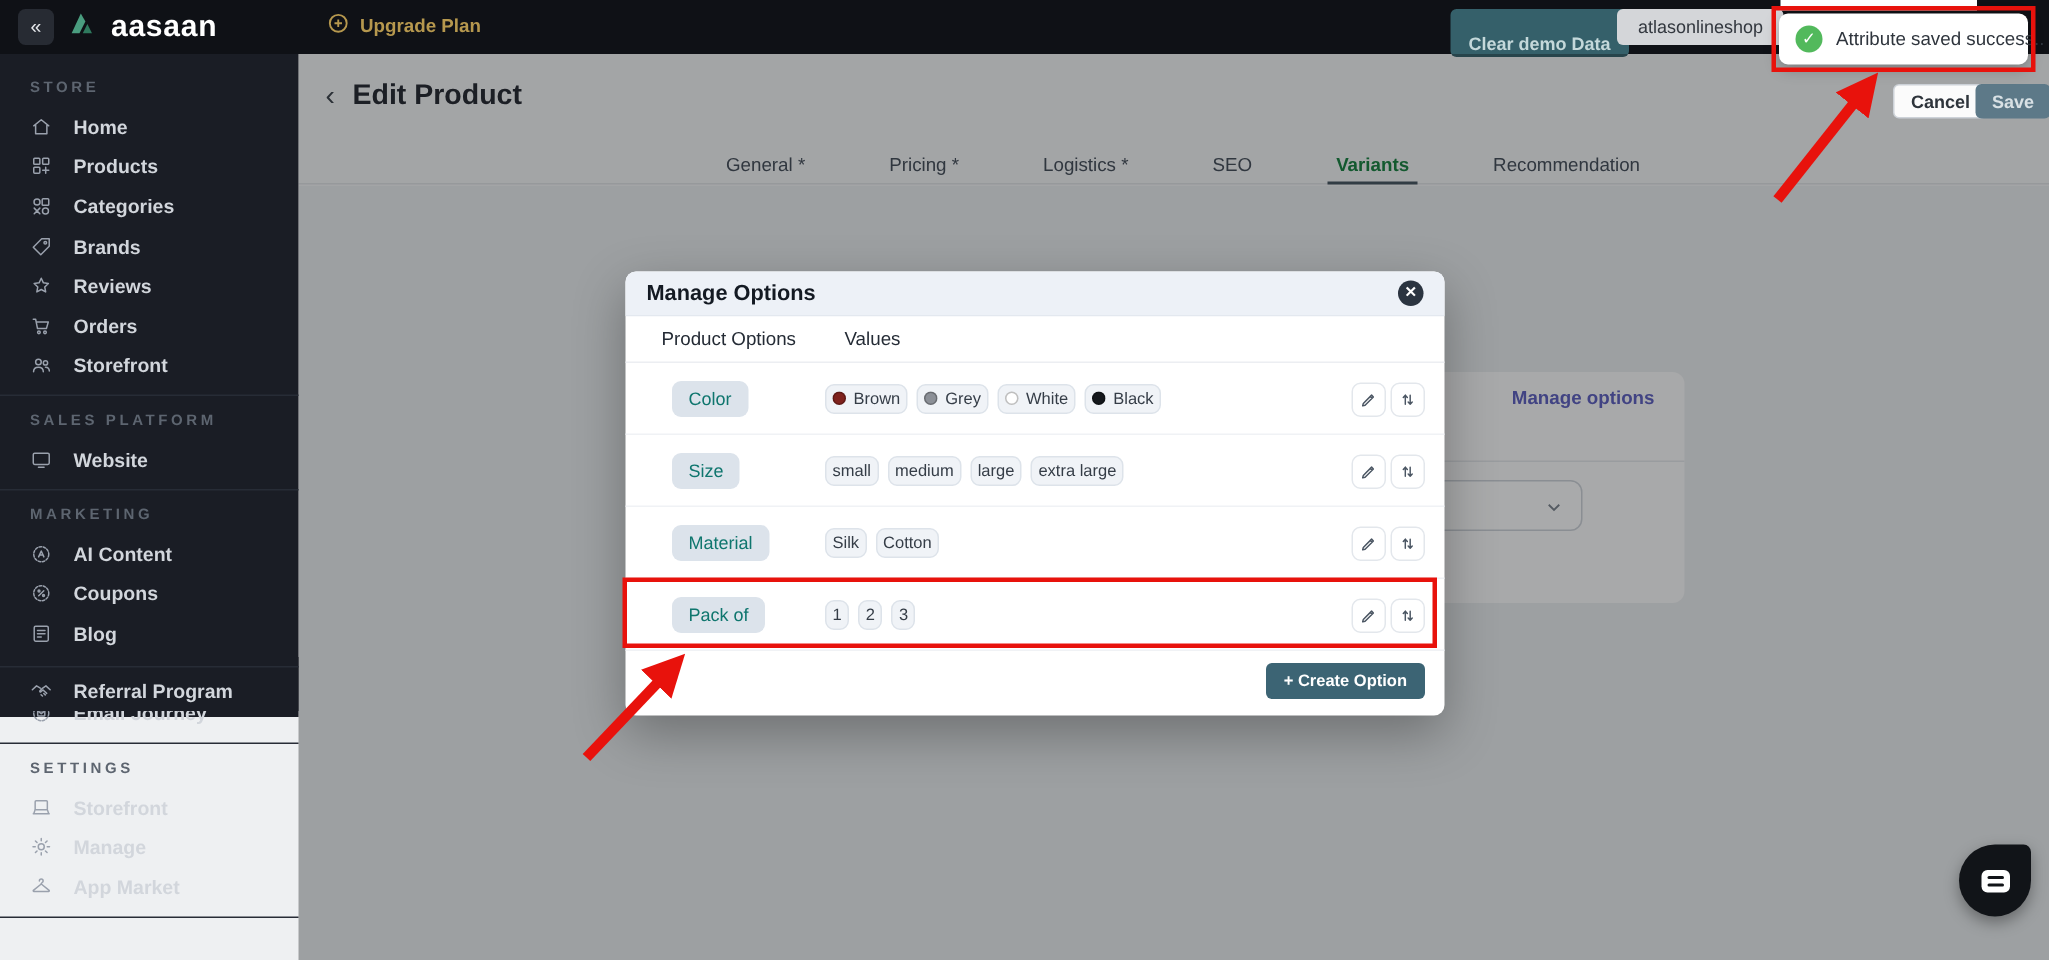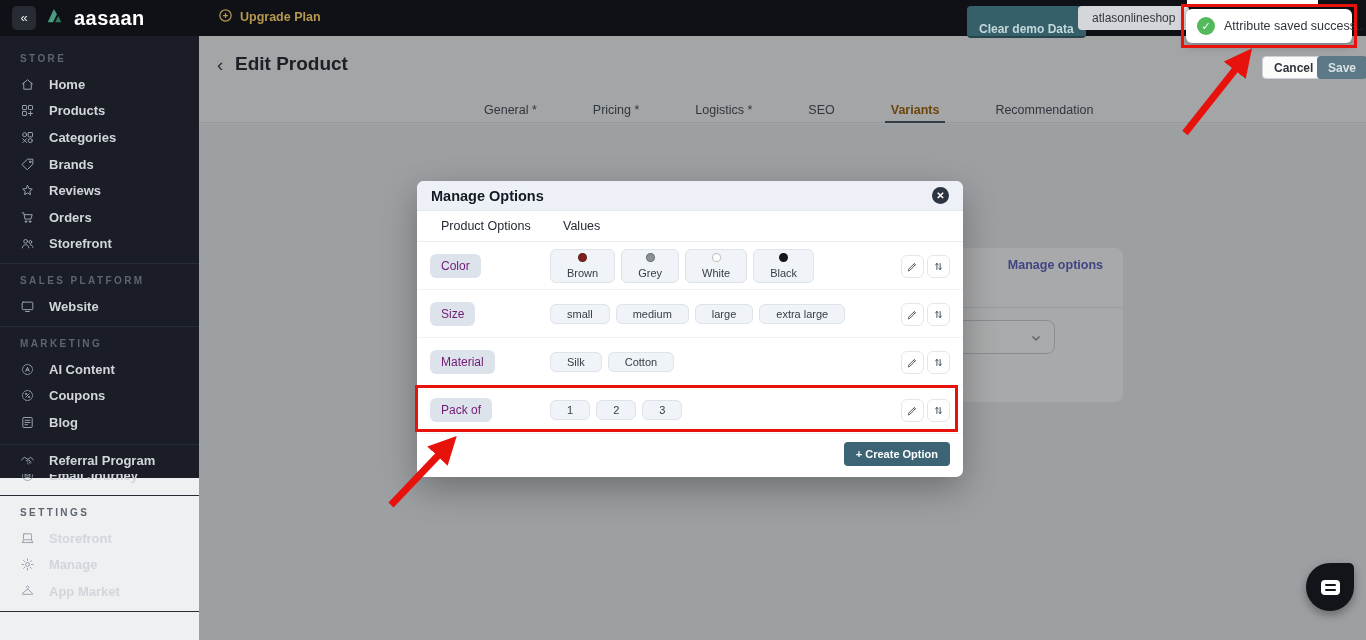--- a/index.html
+++ b/index.html
@@ -37,21 +37,21 @@
   .pg-title { position:absolute; left:36px; top:17px; font-size:19px; font-weight:700; color:#23272e; }
   .btn-cancel { position:absolute; left:1063px; top:20px; height:23px; padding:0 11px; background:#fbfbfb;
                 border:1px solid #cdd2d8; border-radius:4px; font-size:12px; font-weight:600; color:#2e343b;
                 cursor:pointer; z-index:12; }
   .btn-save { position:absolute; left:1118px; top:20px; height:23px; padding:0 11px; background:#5d7988;
                 border:none; border-radius:4px; font-size:12px; font-weight:600; color:#d9e1e5;
                 cursor:pointer; z-index:12; }
   .tabbar { position:absolute; left:0; top:59px; width:1167px; height:28px; border-bottom:1px solid #e2e4e7;
             display:flex; gap:56px; padding-left:285px; background:#f6f7f8; }
   .tab { font-size:12.5px; color:#434c57; padding-top:8px; position:relative; white-space:nowrap; cursor:pointer; }
-  .tab.active { color:#a16207; font-weight:600;text-align:center; }
+  .tab.active { color:#15803d; font-weight:600;text-align:center; }
   .tab.active::after { content:""; position:absolute; left:-6px; right:-6px; bottom:-1px; height:2.5px; background:#44545f; }
   .content { position:absolute; left:0; top:88px; width:1167px; height:516px; background:#edeff1; }
 
   
   .bg-card { position:absolute; left:244px; top:124px; width:680px; height:154px; background:#fdfdfd;
              border-radius:8px; }
   .bg-card-title { position:absolute; left:18px; top:9px; font-size:14px; font-weight:600; color:#1c212a; }
   .bg-card-link { position:absolute; right:20px; top:10px; font-size:12.5px; font-weight:700; color:#5d5fc0; cursor:pointer; }
   .bg-card-div { position:absolute; left:0; right:0; top:59px; border-top:1px solid #e7e9ed; }
   .bg-select { position:absolute; left:441px; top:72px; width:171px; height:34px; background:#fff;
@@ -67,26 +67,26 @@
            border-radius:7px; box-shadow:0 12px 35px rgba(0,0,0,.3); z-index:20; }
   .modal-head { height:30px; background:#edf1f7; border-radius:7px 7px 0 0; display:flex; align-items:center;
            padding:0 14px; border-bottom:1px solid #e3e8ef; }
   .modal-title { font-size:14.5px; font-weight:600; color:#141a23; }
   .modal-close { margin-left:auto; width:17px; height:17px; border-radius:50%; background:#2b3440; color:#fff;
            font-size:10px; line-height:17px; text-align:center; font-weight:700; cursor:pointer; }
   .modal-cols { height:31px; display:flex; align-items:center; border-bottom:1px solid #eceef2;
            font-size:12.5px; color:#242b35; }
   .col-opt { padding-left:24px; width:146px; }
   .opt-row { height:48px; display:flex; align-items:center; border-bottom:1px solid #f0f2f5; position:relative; }
-  .name-chip { margin-left:13px; background:#dce3eb; color:#701a75; font-size:12px; border-radius:6px;
+  .name-chip { margin-left:31px; background:#dce3eb; color:#0f766e; font-size:12px; border-radius:6px;
            padding:5px 11px; }
   .name-cell { width:133px; display:flex; }
   .vals { display:flex; gap:6px; align-items:center; }
   .val-chip { background:#f0f3f7; border:1px solid #dde3ea; color:#353d47; font-size:11px; border-radius:6px;
-           padding:3px 16px; display:flex; align-items:center; gap:5px; white-space:nowrap;flex-direction:column; }
+           padding:3px 4px; display:flex; align-items:center; gap:5px; white-space:nowrap; }
   .dot { width:9px; height:9px; border-radius:50%; display:inline-block; border:1px solid rgba(0,0,0,.25); }
   .row-actions { position:absolute; right:13px; top:12.5px; display:flex; gap:3px; }
   .icon-btn { width:23px; height:23px; background:#fff; border:1px solid #e3e7ec; border-radius:6px;
            display:flex; align-items:center; justify-content:center; cursor:pointer; }
   .modal-foot { position:absolute; right:13px; bottom:11px; }
   .btn-create { background:#3c6474; color:#fff; border:none; border-radius:4px; font-size:11px; font-weight:700;
            padding:6px 12px; cursor:pointer; }
 
   
   .toast-peek { position:absolute; left:1187px; top:0; width:131px; height:7px; background:#fff; z-index:28; }

